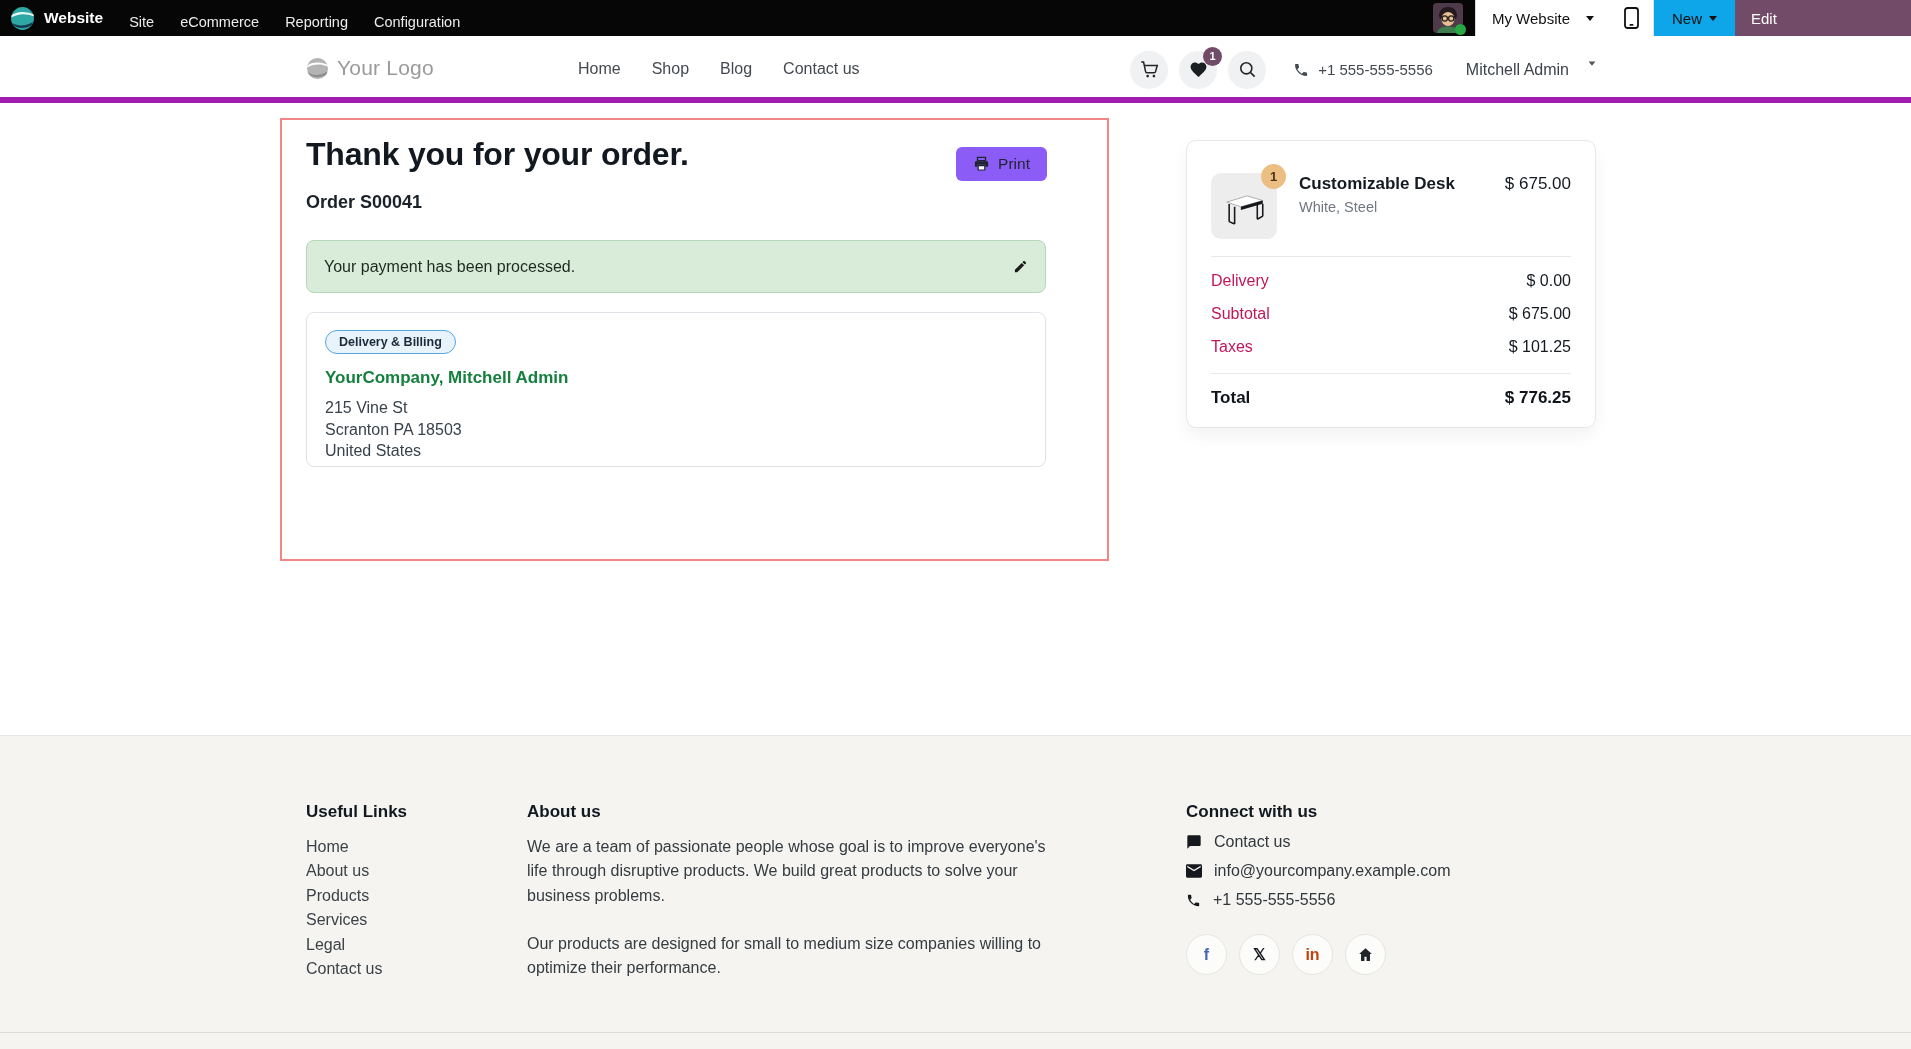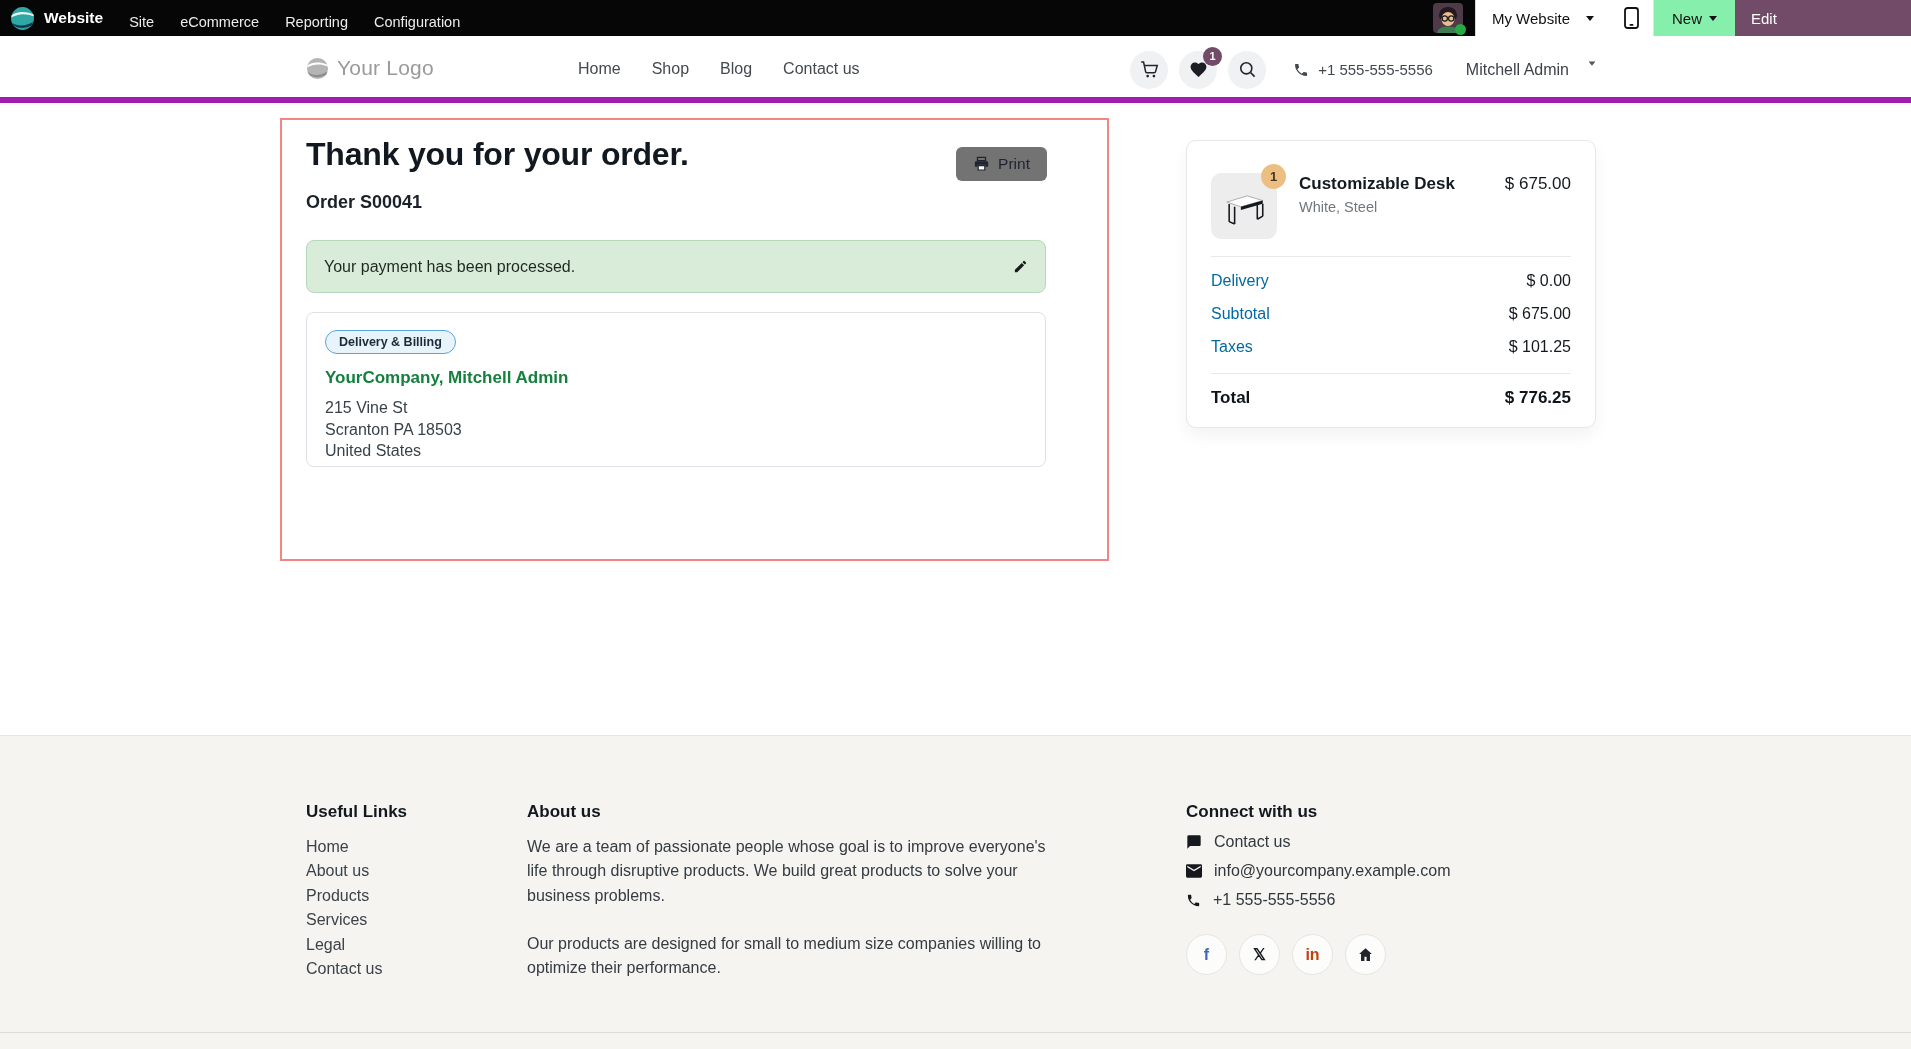--- a/index.html
+++ b/index.html
@@ -13,21 +13,21 @@
   .tb-brand { display:flex; align-items:center; gap:9px; }
   .tb-app { color:#fff; font-size:15.5px; font-weight:700; }
   .tb-menu { color:#ececec; font-size:14.5px; cursor:pointer;margin-top:8px; }
   .tb-right { margin-left:auto; display:flex; align-items:stretch; }
   .tb-avatar { width:30px; height:30px; margin:3px 12px 0 0; position:relative; border-radius:4px; overflow:visible; }
   .tb-avatar .dot { position:absolute; right:-3px; bottom:-2px; width:11px; height:11px;
     background:#28a745; border-radius:50%; }
   .tb-white { background:#fff; display:flex; align-items:center; border-left:1px solid #d9d9d9; }
   .tb-mywebsite { display:flex; align-items:center; gap:16px; padding:0 16px; font-size:15px; color:#111; cursor:pointer; }
   .tb-mobile { padding:0 14px; height:100%; display:flex; align-items:center; cursor:pointer; }
-  .tb-new { background:#86efac; border-left:1px solid #e0e0e0; display:flex; align-items:center;
+  .tb-new { background:#0ea5e9; border-left:1px solid #e0e0e0; display:flex; align-items:center;
     gap:7px; padding:0 18px; font-size:15px; color:#111; cursor:pointer; }
   .tb-edit { background:#714B67; color:#fff; font-size:15px; display:flex; align-items:center;
     padding:0 16px; width:176px; cursor:pointer; }
   .caret { width:0; height:0; border-left:4.5px solid transparent; border-right:4.5px solid transparent;
     border-top:5px solid currentColor; display:inline-block; }
 
   
   .site-header { position:relative; height:67px; background:#fff; border-bottom:6px solid #a21caf; }
   .logo { position:absolute; left:306px; top:20px; display:flex; align-items:center; gap:8px; cursor:pointer; }
   .logo-text { font-size:21px; color:#9a9a9a; letter-spacing:.2px; }
@@ -41,21 +41,21 @@
     justify-content:center; }
   .hdr-phone { display:flex; align-items:center; gap:9px; margin-left:27px; color:#43494f; font-size:15px; cursor:pointer; }
   .hdr-user { display:flex; align-items:flex-start; gap:19px; margin-left:33px; color:#3d434a; font-size:16px; cursor:pointer; }
   .hdr-user .caret { border-top-color:#555; transform:scale(.85); }
 
   
   .main { position:relative; height:632px; background:#fff; }
   .editor-box { position:absolute; left:280px; top:15px; width:829px; height:443px; border:2px solid #f28585; }
   .page-title { position:absolute; left:306px; top:33px; font-size:32px; font-weight:600; color:#12181f; letter-spacing:-.2px; }
   .order-ref { position:absolute; left:306px; top:89px; font-size:18px; font-weight:600; color:#1b2129; }
-  .print-btn { position:absolute; left:956px; top:44px; width:91px; height:34px; background:#737373;
+  .print-btn { position:absolute; left:956px; top:44px; width:91px; height:34px; background:#8b5cf6;
     border:none; border-radius:6px; display:flex; align-items:center; justify-content:center; gap:8px;
     font-size:15.5px; color:#1f2430; cursor:pointer; font-family:inherit; }
   .alert-success { position:absolute; left:306px; top:137px; width:740px; height:53px; background:#d9ecda;
     border:1px solid #b4d8b8; border-radius:8px; display:flex; align-items:center; padding:0 17px; }
   .alert-success .msg { font-size:16px; color:#1e2a1f; }
   .alert-edit { margin-left:auto; color:#1a1a1a; cursor:pointer; }
   .addr-card { position:absolute; left:306px; top:209px; width:740px; height:155px; background:#fff;
     border:1px solid #dee2e6; border-radius:8px; padding:17px 18px; }
   .pill { display:inline-block; padding:4px 13px; border:1px solid #55a7dc; background:#e9f3fc;
     border-radius:30px; font-size:12.5px; font-weight:700; color:#1c2b3a; cursor:pointer; }
@@ -71,21 +71,21 @@
     display:flex; align-items:center; justify-content:center; margin-top:8px; }
   .qty-badge { position:absolute; top:-9px; right:-9px; width:25px; height:25px; border-radius:50%;
     background:#edbe82; color:#45371f; font-size:13px; font-weight:700; display:flex; align-items:center;
     justify-content:center; }
   .sum-name-wrap { padding-top:9px; flex:1; }
   .sum-name { font-size:17px; font-weight:600; color:#141a21; }
   .sum-variant { margin-top:5px; font-size:14.5px; color:#70777e; }
   .sum-price { padding-top:9px; font-size:17px; color:#141a21; }
   .sum-divider { border-top:1px solid #e7e9eb; margin:17px 0 0; }
   .sum-row { display:flex; justify-content:space-between; margin-top:15px; font-size:16px; }
-  .sum-row .lbl { color:#0369a1; } .sum-row .val { color:#141a21; }
+  .sum-row .lbl { color:#be185d; } .sum-row .val { color:#141a21; }
   .sum-total { display:flex; justify-content:space-between; margin-top:14px; font-size:17px; font-weight:700; color:#0f141a; }
 
   
   .footer { position:relative; height:314px; background:#f5f4f1; border-top:1px solid #e7e6e2; }
   .f-col-title { font-size:17px; font-weight:700; color:#12181f; }
   .f-links { position:absolute; left:306px; top:66px; width:210px; }
   .f-links ul { list-style:none; margin-top:13px; }
   .f-links li { font-size:16px; color:#3b4248; line-height:24.4px; cursor:pointer; }
   .f-about { position:absolute; left:527px; top:66px; width:520px; }
   .f-about p { margin-top:13px; font-size:16px; color:#343b41; line-height:24.3px; }

